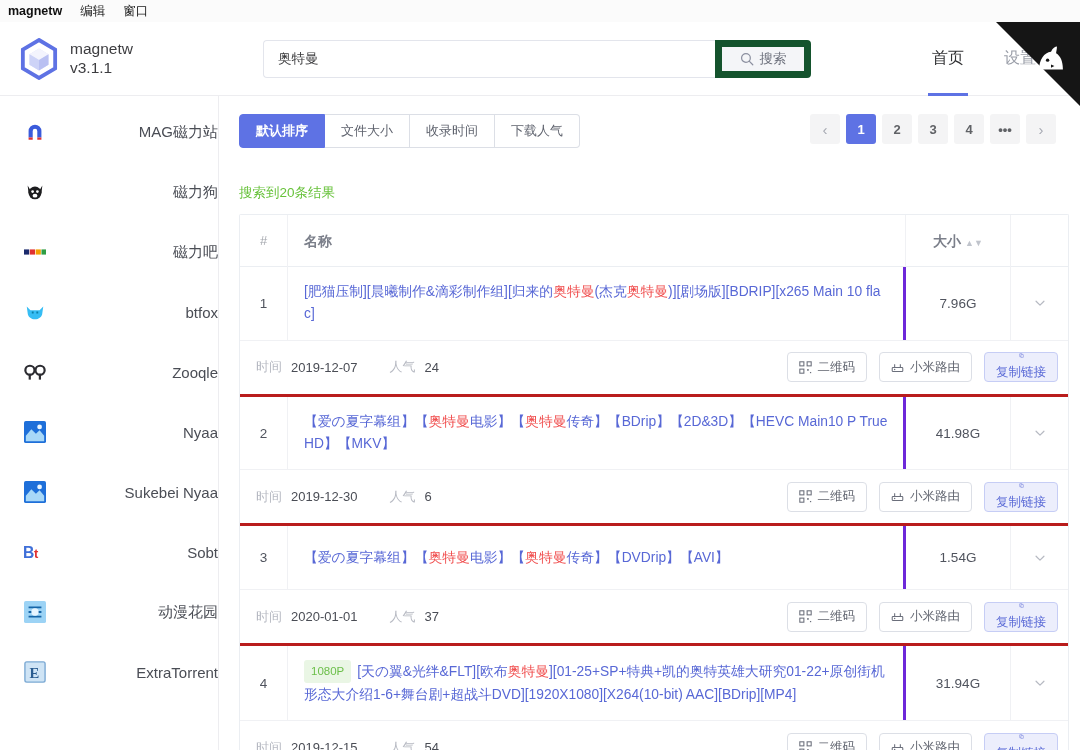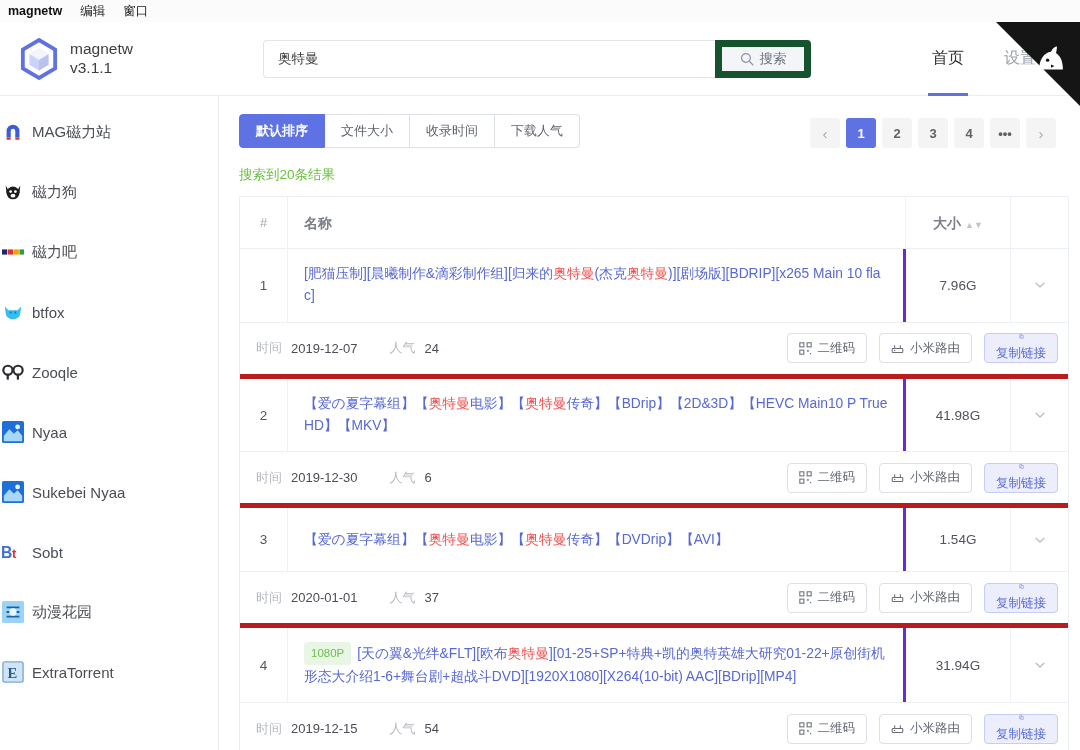--- a/index.html
+++ b/index.html
@@ -151,40 +151,42 @@
     border-right: 1px solid #ededf0;
     background: #fff;
     overflow: hidden;
     padding-top: 6px;
   }
   .side-item {
     display: flex;
     align-items: center;
     gap: 6px;
     height: 60px;
+    padding-left: 22px;
     cursor: pointer;
     user-select: none;
+    justify-content: space-between;
   }
   .side-ico {
     width: 26px; height: 26px;
     flex: 0 0 26px;
     display: flex; align-items: center; justify-content: center;
   }
   .side-label { font-size: 15px; color: #4a4d55; white-space: nowrap; }
 
   .content {
     flex: 1 1 auto;
     padding: 18px 10px 0 20px;
     overflow: hidden;
   }
 
   
   .toolbar {
     display: flex;
-    align-items: flex-end;
+    align-items: flex-start;
     height: 34px;
   }
   .sortgroup { display: flex; }
   .sortbtn {
     height: 34px;
     padding: 0 16px;
     background: #fff;
     border: 1px solid #dcdfe6;
     border-left: none;
     font-size: 13px;
@@ -223,21 +225,21 @@
     font-size: 13px;
     font-weight: 700;
     display: flex; align-items: center; justify-content: center;
     cursor: pointer;
     user-select: none;
   }
   .pg.arrow { color: #a6a9b2; font-weight: 400; font-size: 15px; }
   .pg.active { background: #5e72e4; color: #fff; }
 
   .resultline {
-    margin-top: 18px;
+    margin-top: 36px;
     font-size: 13.5px;
     color: #67c23a;
   }
 
   
   .table {
     margin-top: 12px;
     border: 1px solid #ebeef2;
     border-bottom: none;
     border-radius: 2px;
@@ -323,21 +325,21 @@
     width: 57px; flex: 0 0 57px;
     display: flex; align-items: center; justify-content: center;
     color: #b6b9c2;
     cursor: pointer;
   }
 
   .drow {
     display: flex;
     align-items: center;
     height: 56px;
-    border-bottom: 5px solid #b91c1c;
+    border-bottom: 3px solid #b91c1c;
     padding-left: 16px;
     padding-right: 10px;
     background: #fff;
     text-align: center;
   }
   .drow-meta { display: flex; align-items: center; gap: 9px; font-size: 13px; }
   .meta-key { color: #b6b9c2; }
   .meta-val { color: #4a4d55; }
   .meta-gap { width: 14px; }
   .drow-actions { margin-left: auto; display: flex; gap: 12px; }

